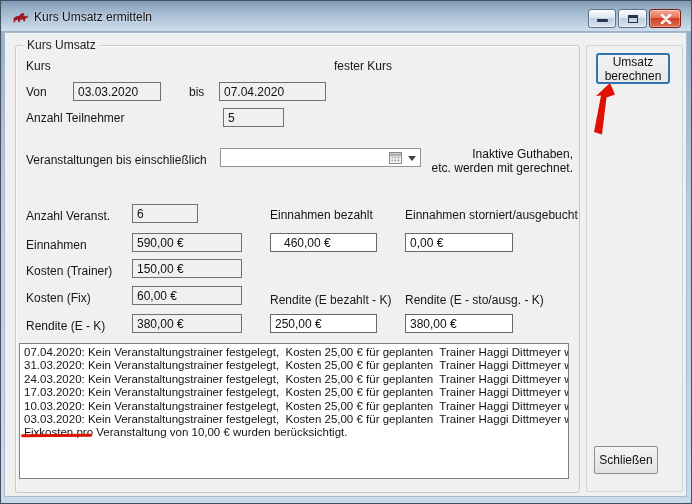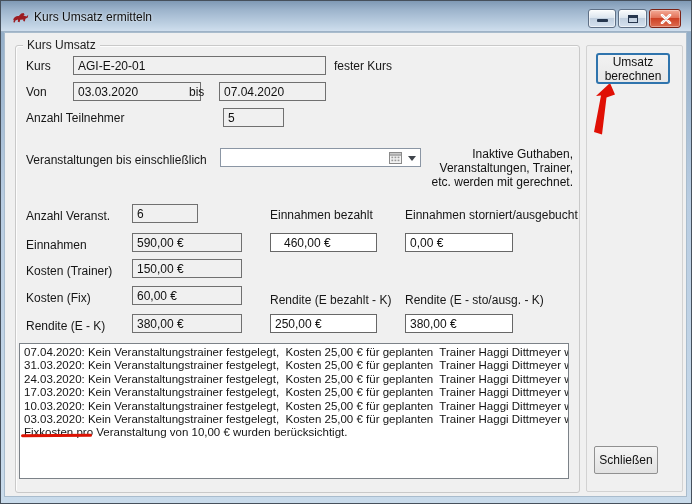--- a/index.html
+++ b/index.html
@@ -142,25 +142,24 @@
     </svg>
   </div>
 
   <div class="client"></div>
 
   <div class="groupbox"></div>
   <div class="groupbox-label">Kurs Umsatz</div>
   <div class="rightpanel"></div>
 
   <div class="lbl" style="left:25px; top:58px;">Kurs</div>
-  <div class="field" style="left:72px; top:55px; width:253px;">AGI-E-20-01</div>
   <div class="lbl" style="left:333px; top:58px;">fester Kurs</div>
 
   <div class="lbl" style="left:25px; top:84px;">Von</div>
-  <div class="field" style="left:72px; top:81px; width:128px;">03.03.2020</div>
+  <div class="field" style="left:72px; top:81px; width:88px;">03.03.2020</div>
   <div class="lbl" style="left:188px; top:84px;">bis</div>
   <div class="field" style="left:218px; top:81px; width:107px;">07.04.2020</div>
 
   <div class="lbl" style="left:25px; top:110px;">Anzahl Teilnehmer</div>
   <div class="field" style="left:222px; top:107px; width:61px;">5</div>
 
   <div class="lbl" style="left:25px; top:152px;">Veranstaltungen bis einschließlich</div>
   <div class="combo">
     <span></span>
     <svg class="cal" width="13" height="13" viewBox="0 0 13 13">
@@ -172,21 +171,20 @@
           <rect x="8.6" y="5.6" width="1.8" height="1.6"></rect>
         <rect x="2.4" y="8.6" width="1.8" height="1.6"></rect>
           <rect x="5.5" y="8.6" width="1.8" height="1.6"></rect>
           <rect x="8.6" y="8.6" width="1.8" height="1.6"></rect>
       </g>
     </svg>
     <div class="drop"></div>
   </div>
   <div class="hint">
     <div>Inaktive Guthaben,</div>
-    <div>Veranstaltungen, Trainer,</div>
     <div>etc. werden mit gerechnet.</div>
   </div>
 
   <div class="lbl" style="left:25px; top:208px;">Anzahl Veranst.</div>
   <div class="field" style="left:131px; top:203px; width:66px;">6</div>
   <div class="lbl" style="left:404px; top:207px;">Einnahmen storniert/ausgebucht</div>
   <div class="lbl" style="left:269px; top:207px;">Einnahmen bezahlt</div>
 
   <div class="lbl" style="left:25px; top:237px;">Einnahmen</div>
   <div class="field" style="left:131px; top:232px; width:110px;">590,00 €</div>

